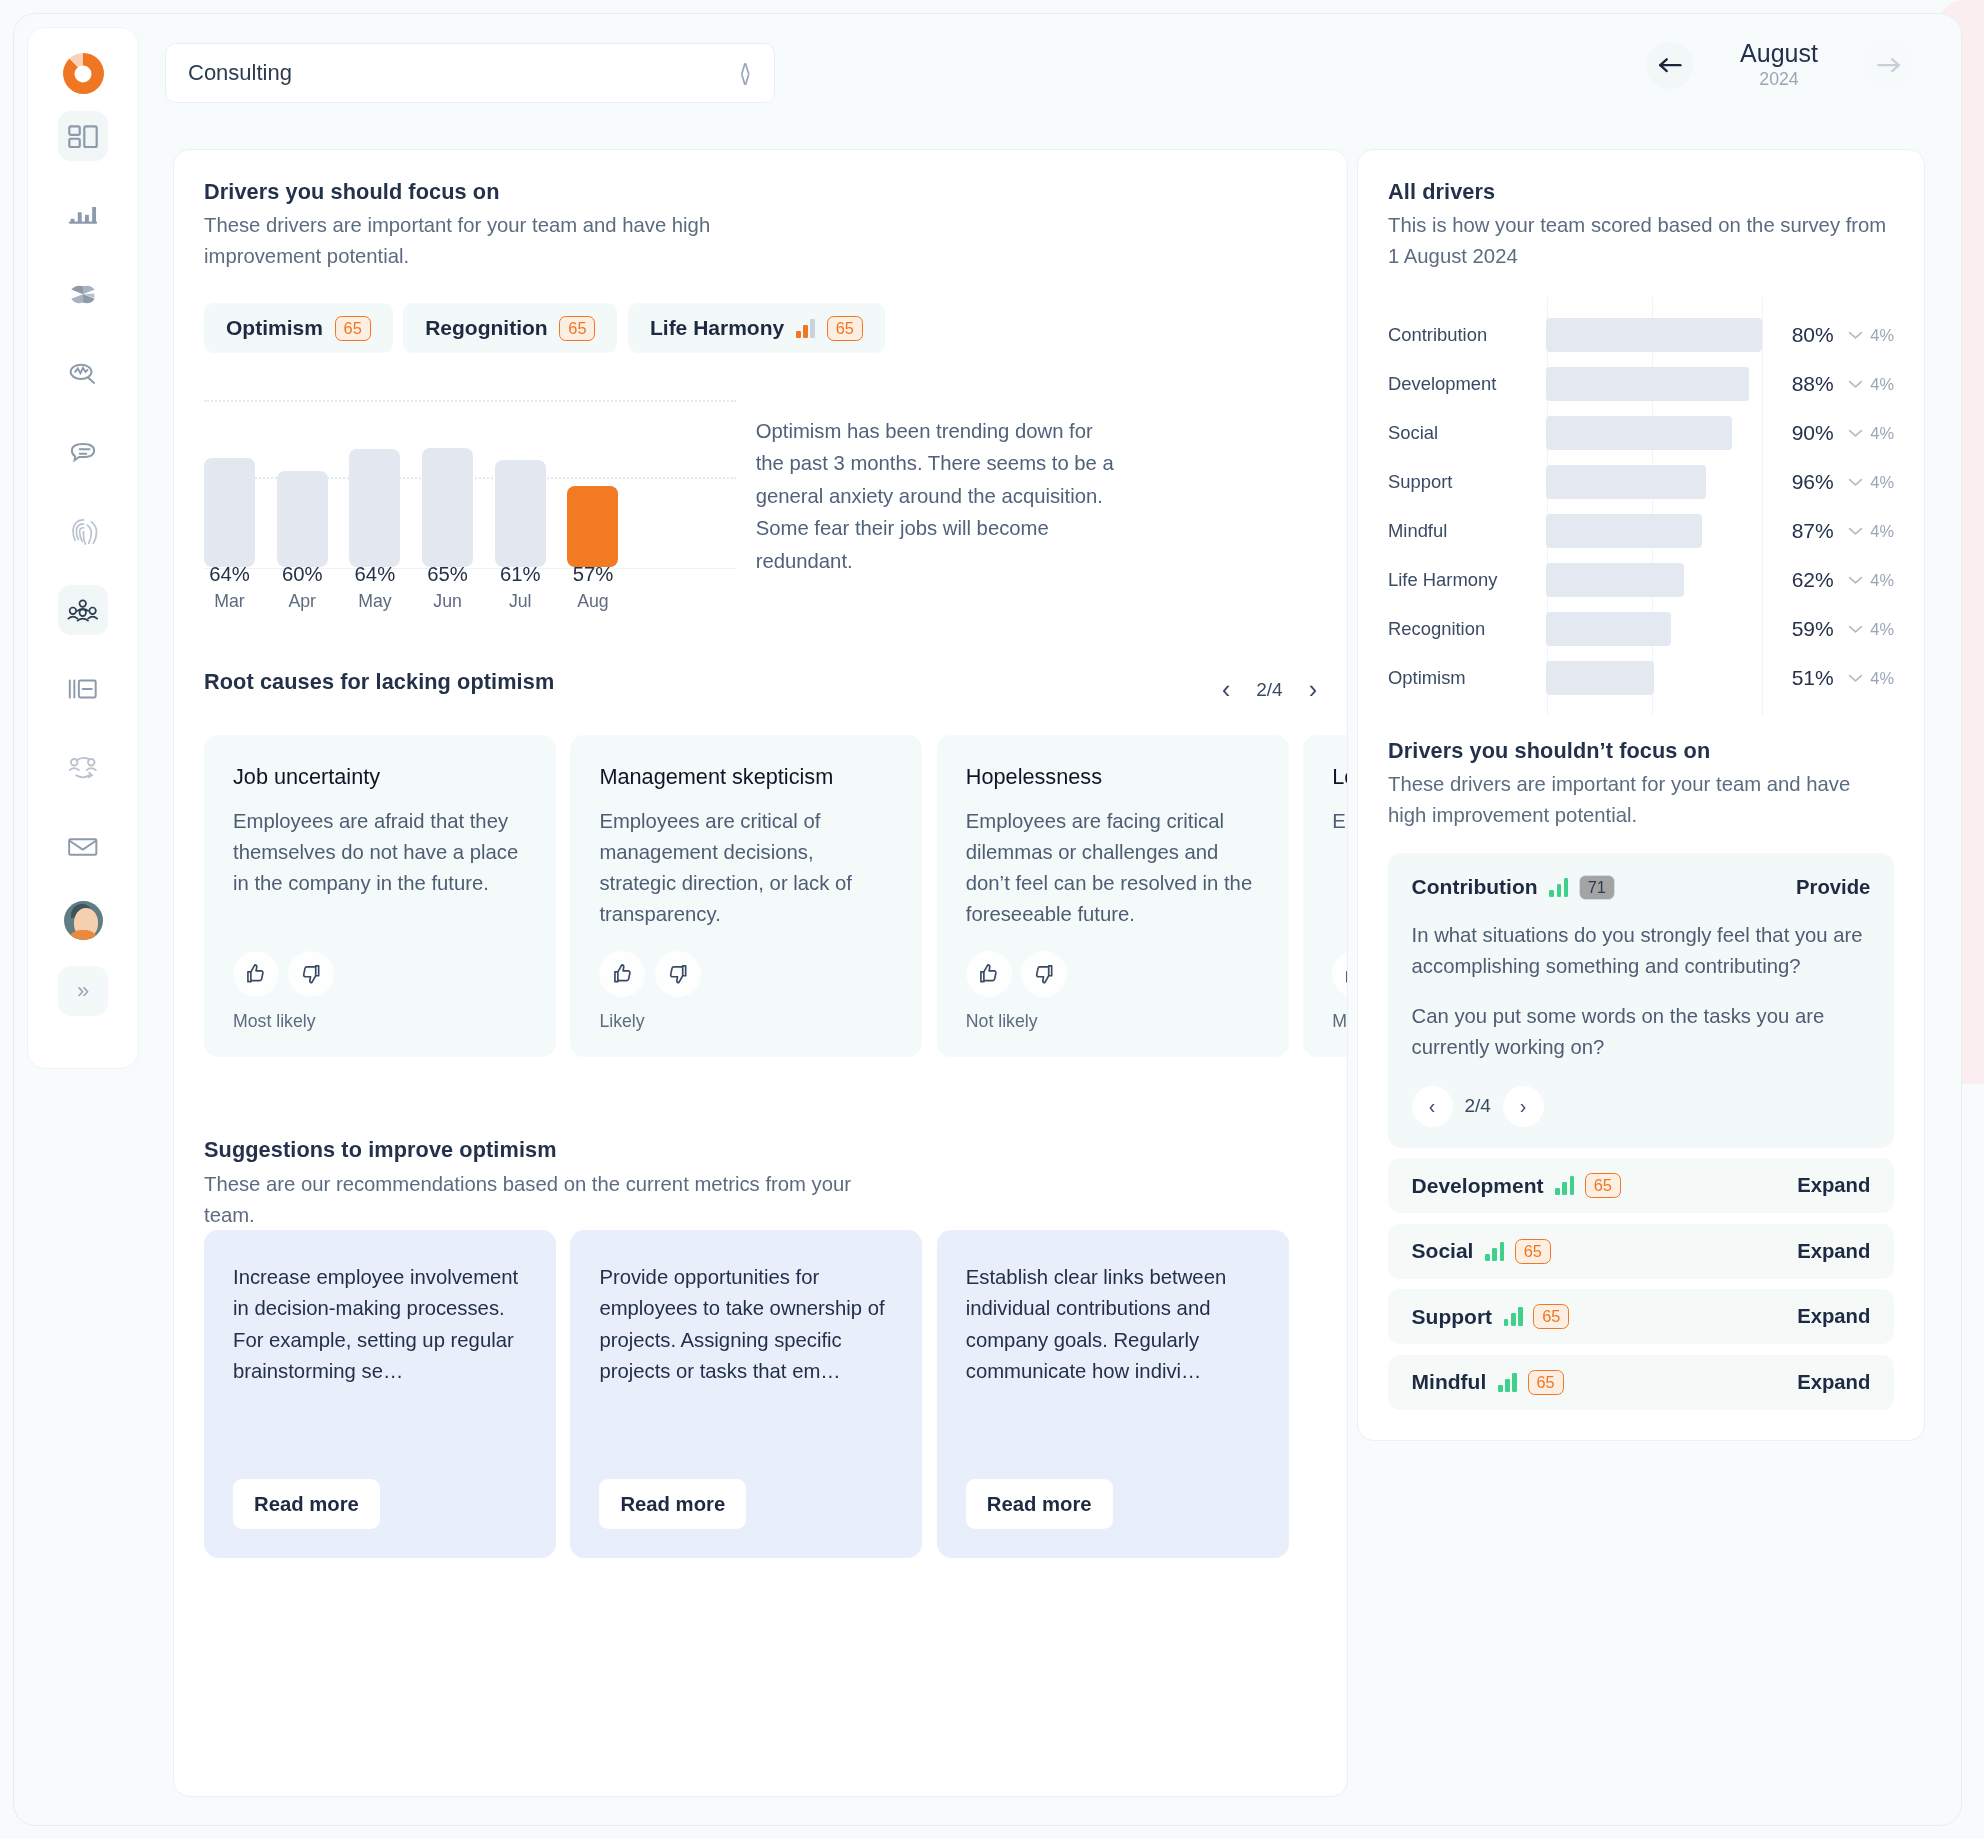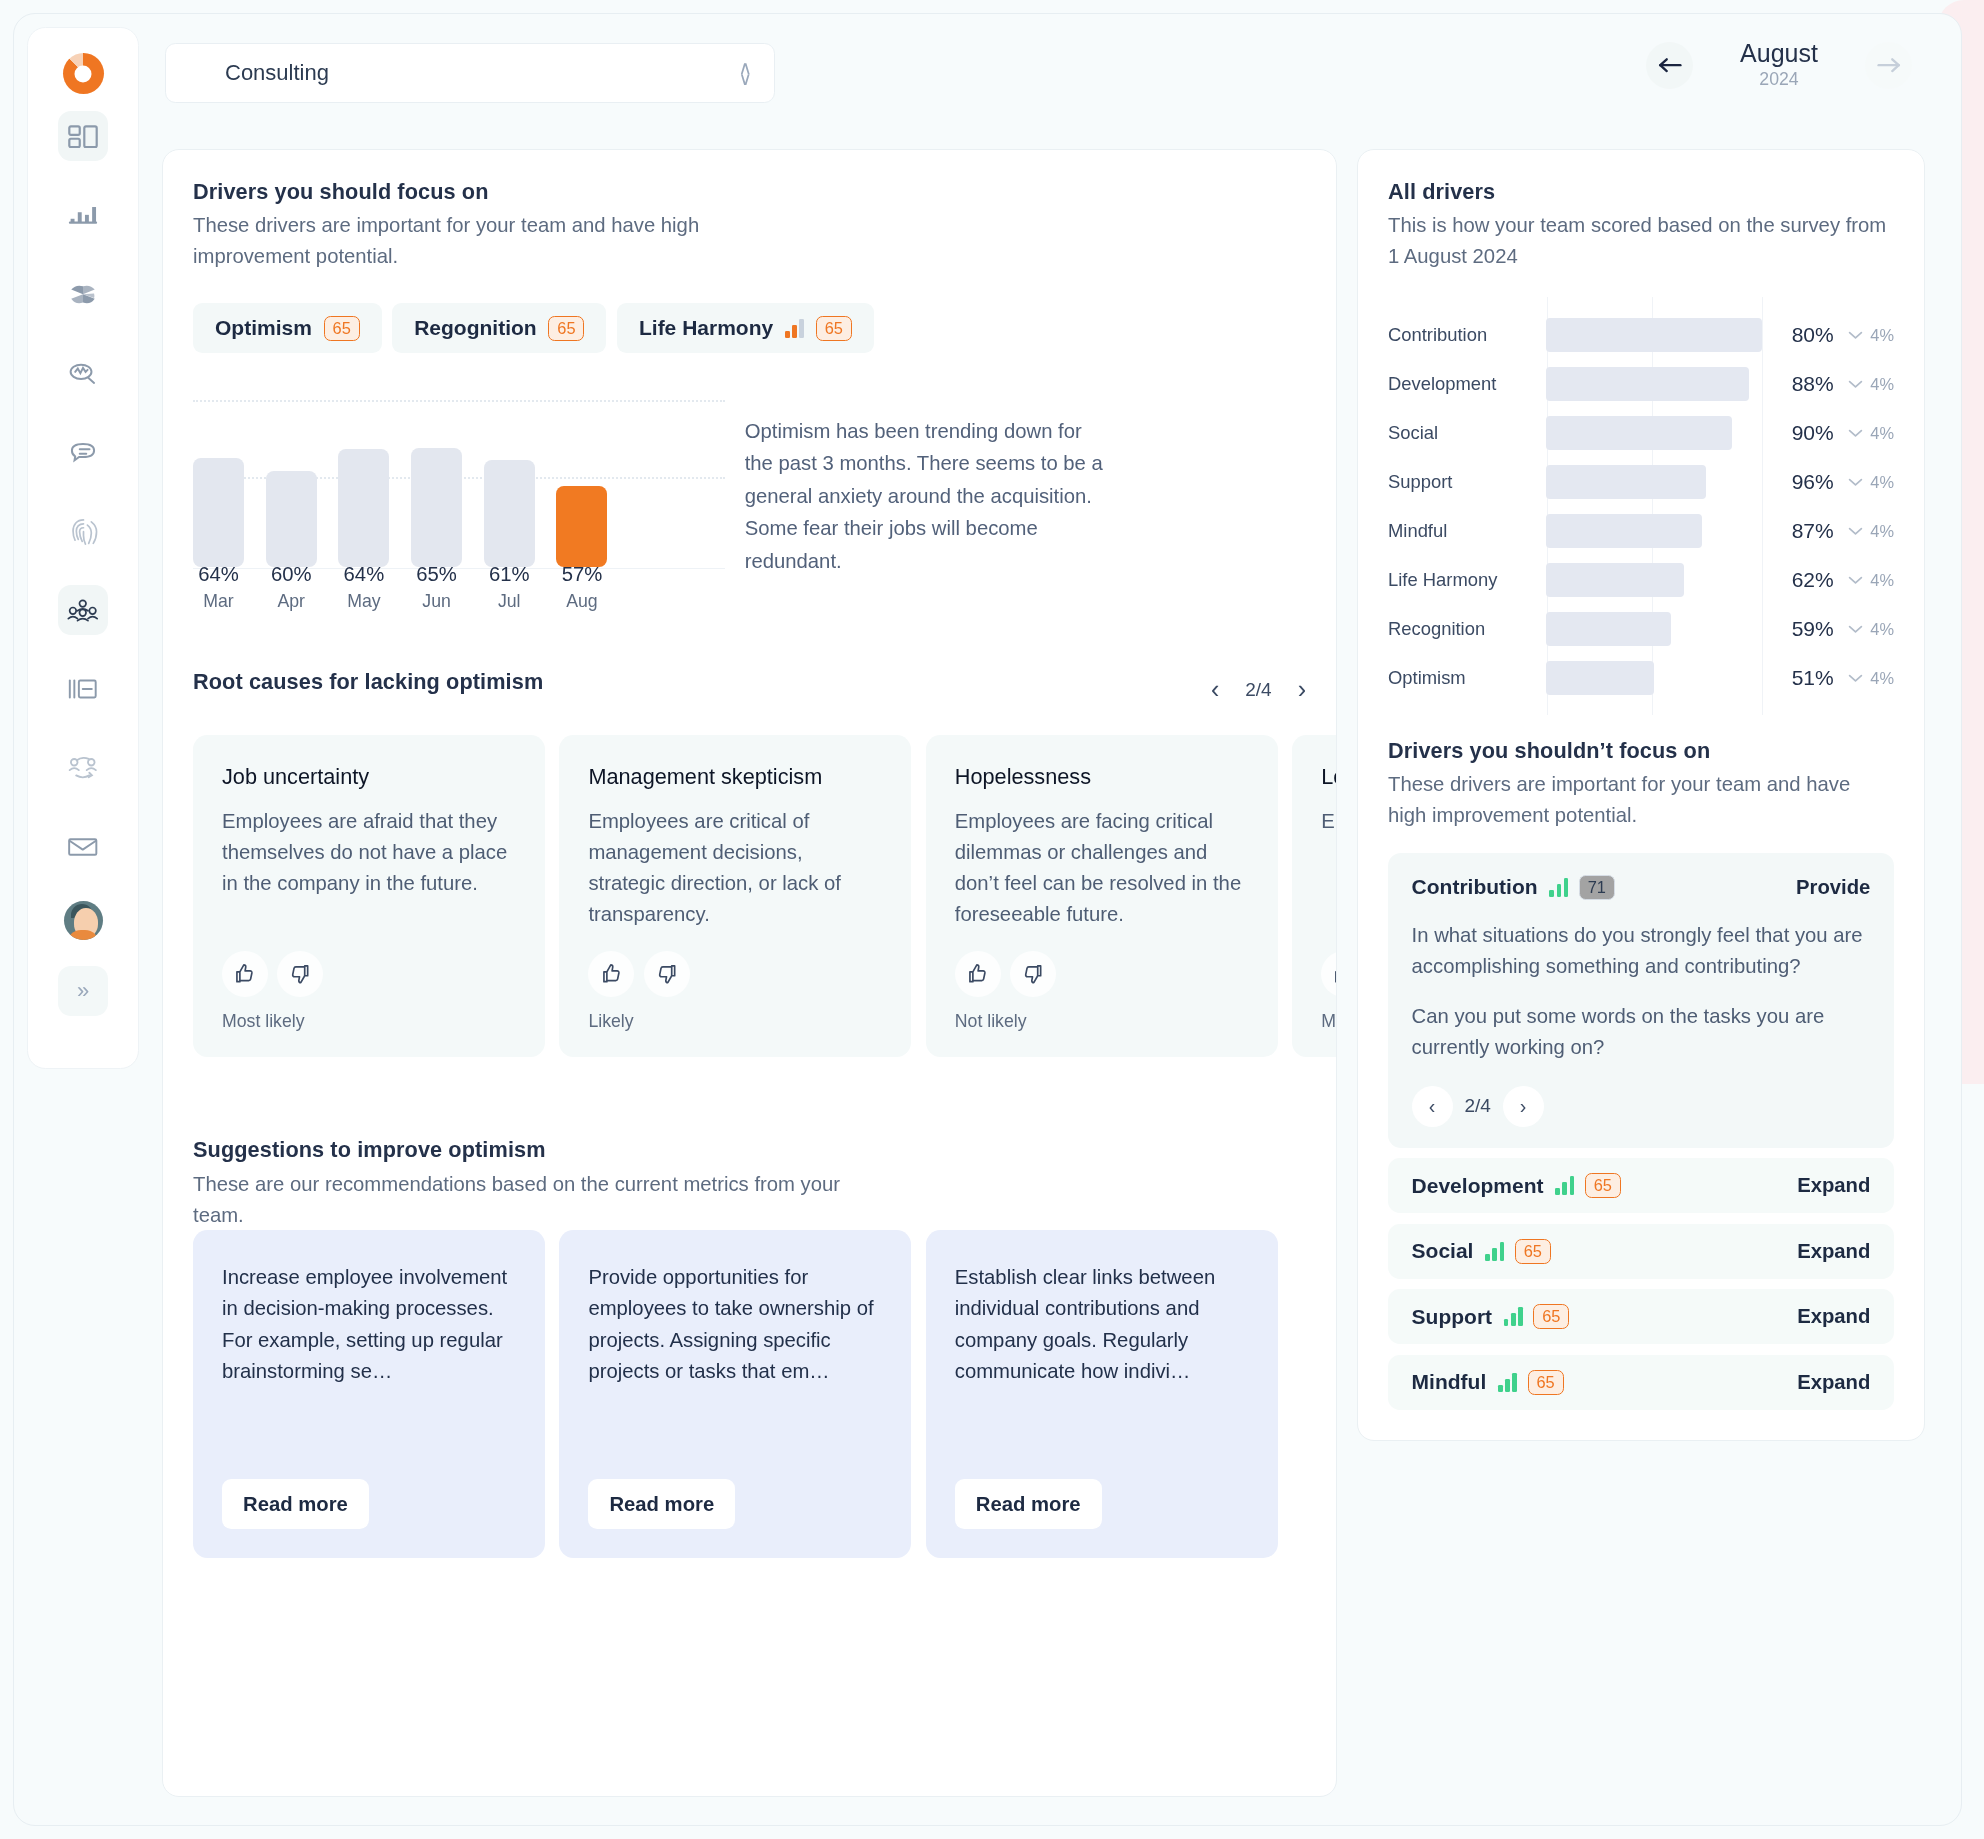--- a/index.html
+++ b/index.html
@@ -92,21 +92,21 @@
     position: absolute; left: 0; top: 0;
     width: 610px; height: 60px;
     background: #ffffff;
     border: 0.7px solid #e9eff3;
     border-radius: 10.5px;
     display: flex; align-items: center;
     padding: 0 22px;
     cursor: pointer;
   }
   .org-select .label {
-    font-size: 22px; color: #2c3b51; font-weight: 400; margin-left: 37px;
+    font-size: 22px; color: #2c3b51; font-weight: 400;
   }
   .org-select .chev {
     margin-left: auto; color: #9aa8bb; display: flex; flex-direction: column;
     line-height: .62; font-size: 18.4px;
   }
 
   .month-nav {
     position: absolute; right: 25px; top: -2.6px;
     display: flex; align-items: center; gap: 27px;
   }
@@ -115,21 +115,21 @@
     background: #f2f7f7; border: none; cursor: pointer;
     display: flex; align-items: center; justify-content: center;
   }
   .circle-btn.ghost { background: #f6fafa; }
   .month-label { text-align: center; min-width: 118px; }
   .month-label .m { font-size: 25px; color: #24314a; line-height: 1.05; }
   .month-label .y { font-size: 17.7px; color: #9aa6b7; margin-top: 2px; }
 
   
   .main-card {
-    position: absolute; left: 148px; top: 135px;
+    position: absolute; left: 159px; top: 135px;
     width: 1175px; height: 1648px;
     background: #ffffff;
     border: 0.7px solid #eaf0f3;
     border-radius: 17px;
     overflow: hidden;
   }
   .side-card {
     position: absolute; left: 1343px; top: 135px;
     width: 568px; height: 1292px;
     background: #ffffff;

